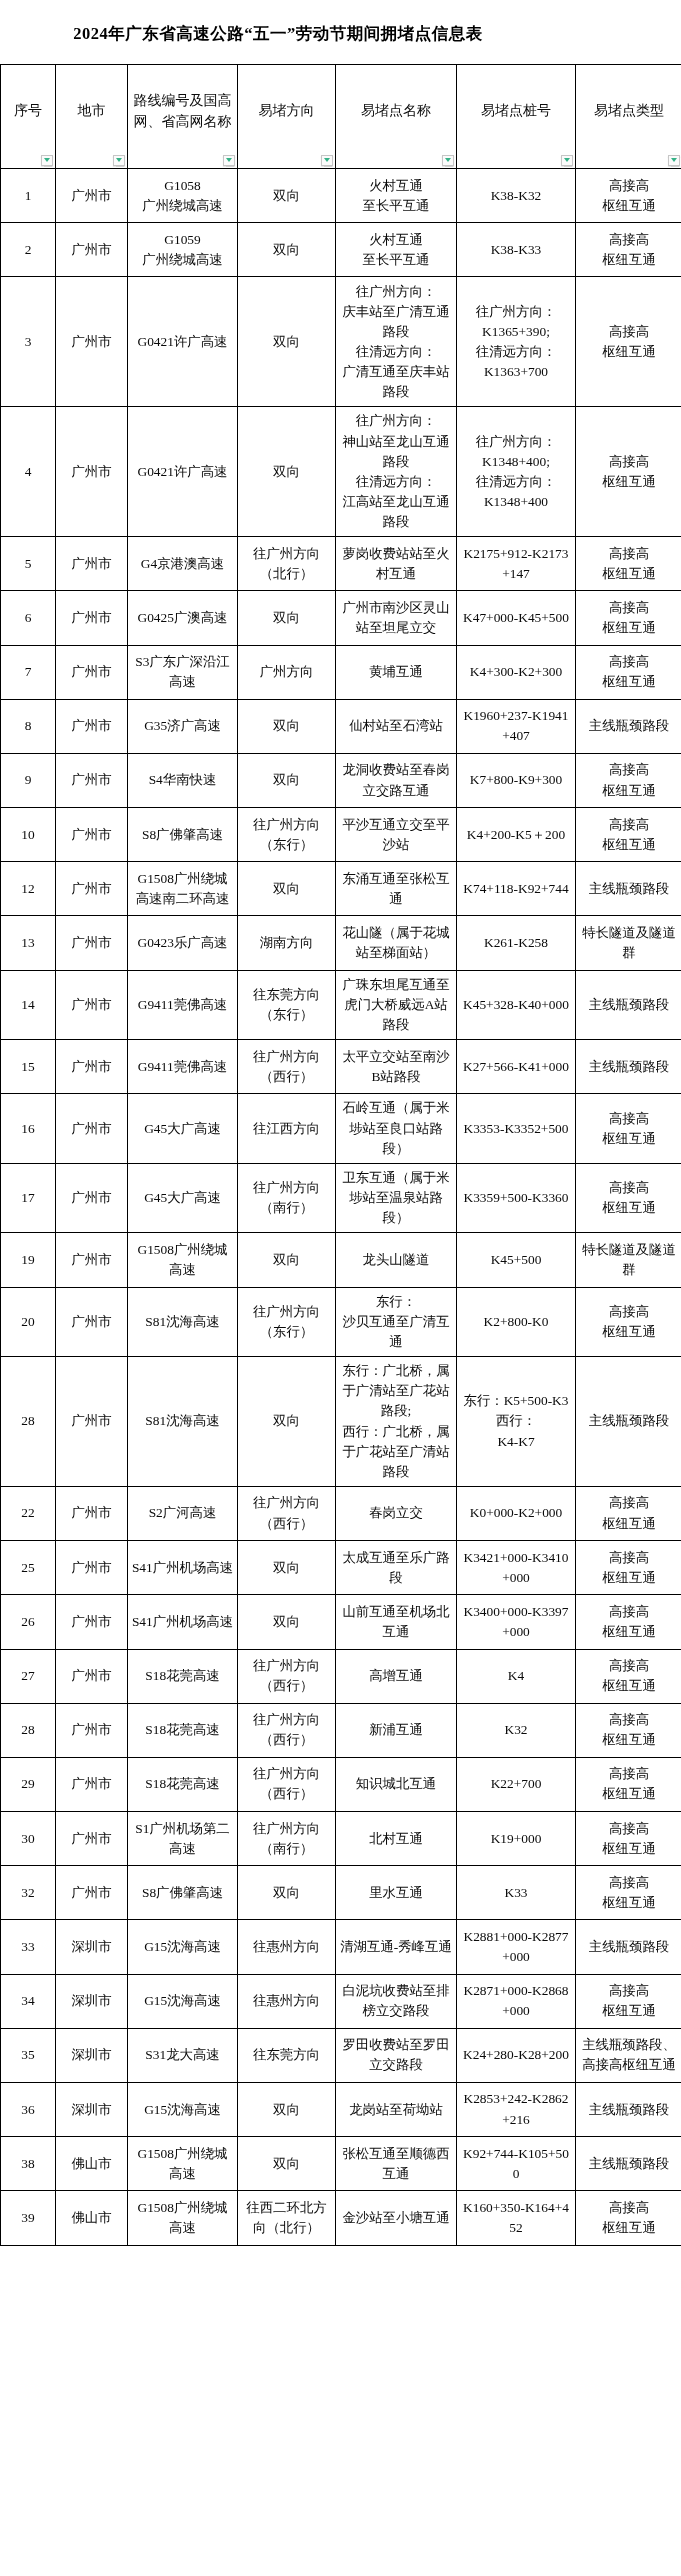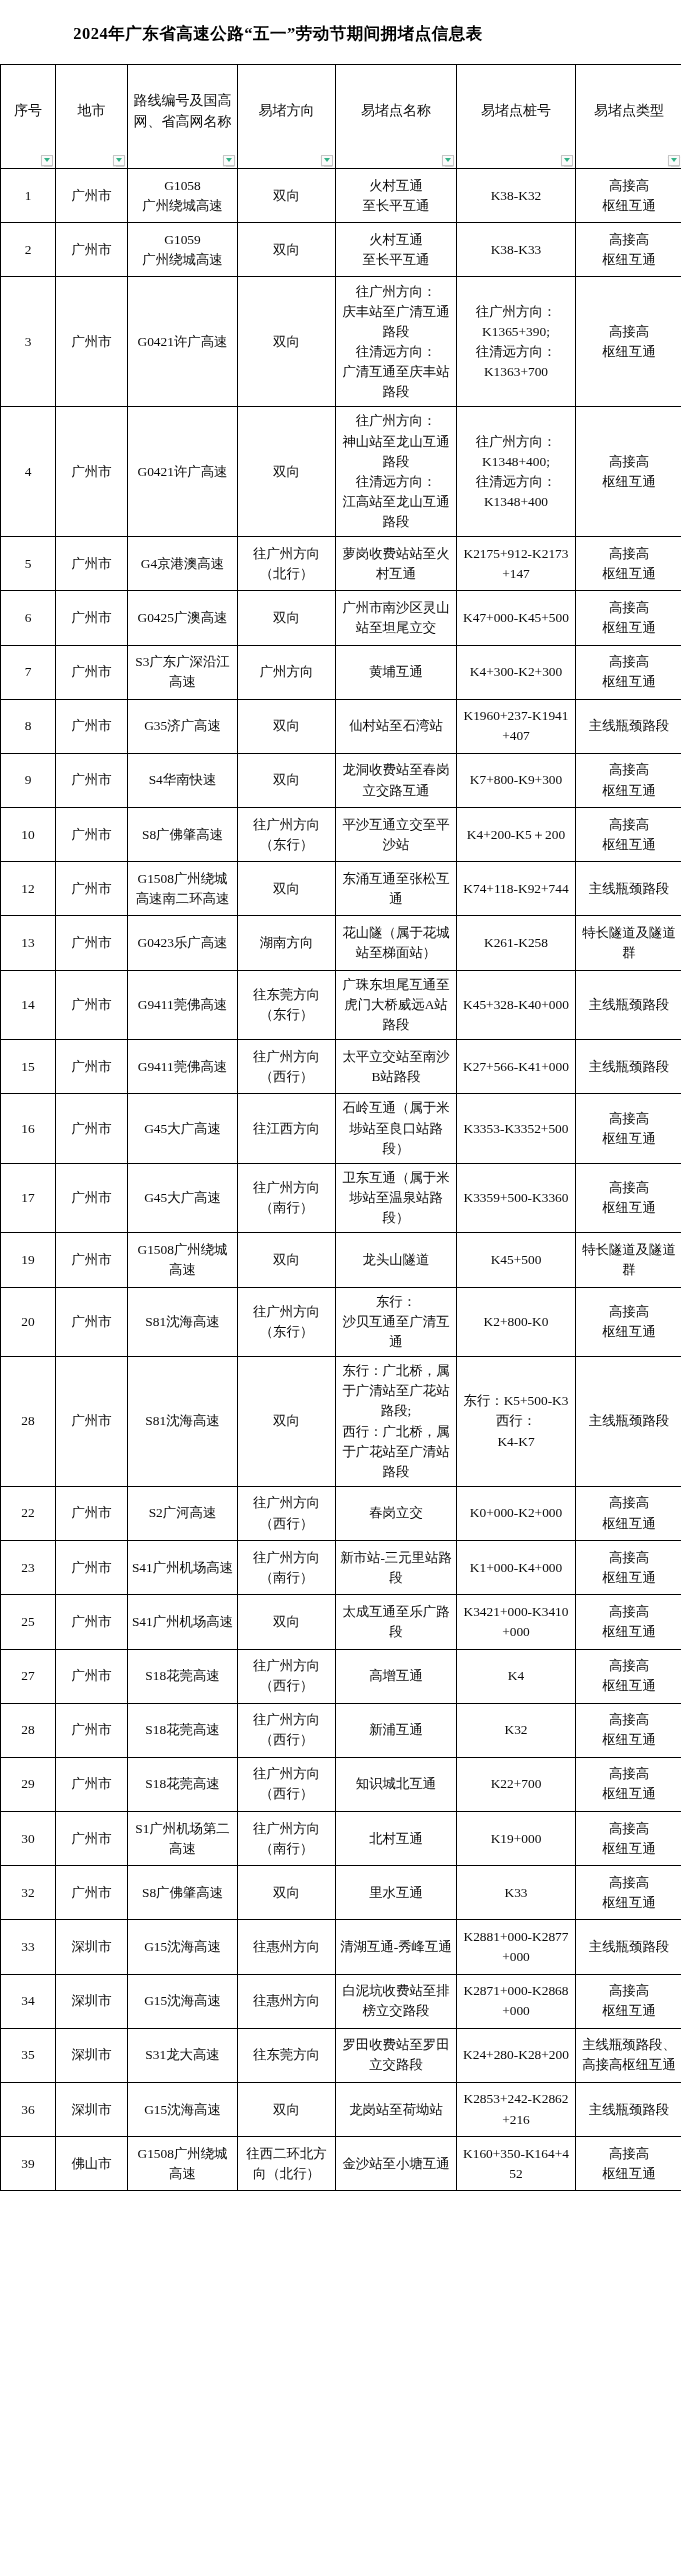--- a/index.html
+++ b/index.html
@@ -344,43 +344,43 @@
     <td>22</td>
     <td>广州市</td>
     <td>S2广河高速</td>
     <td>往广州方向（西行）</td>
     <td>春岗立交</td>
     <td>K0+000-K2+000</td>
     <td>高接高
 枢纽互通</td>
   </tr>
 
-  <tr>
-    <td>23</td>
-    <td>广州市</td>
-    <td>S41广州机场高速</td>
-    <td>往广州方向（南行）</td>
-    <td>新市站-三元里站路段</td>
-    <td>K1+000-K4+000</td>
-    <td>高接高
-枢纽互通</td>
-  </tr>
 
 
   <tr>
     <td>25</td>
     <td>广州市</td>
     <td>S41广州机场高速</td>
     <td>双向</td>
     <td>太成互通至乐广路段</td>
     <td>K3421+000-K3410+000</td>
     <td>高接高
 枢纽互通</td>
   </tr>
 
+  <tr>
+    <td>26</td>
+    <td>广州市</td>
+    <td>S41广州机场高速</td>
+    <td>双向</td>
+    <td>山前互通至机场北互通</td>
+    <td>K3400+000-K3397+000</td>
+    <td>高接高
+枢纽互通</td>
+  </tr>
 
   <tr>
     <td>27</td>
     <td>广州市</td>
     <td>S18花莞高速</td>
     <td>往广州方向（西行）</td>
     <td>高增互通</td>
     <td>K4</td>
     <td>高接高
 枢纽互通</td>
@@ -466,20 +466,29 @@
     <td>36</td>
     <td>深圳市</td>
     <td>G15沈海高速</td>
     <td>双向</td>
     <td>龙岗站至荷坳站</td>
     <td>K2853+242-K2862+216</td>
     <td>主线瓶颈路段</td>
   </tr>
 
 
+  <tr>
+    <td>38</td>
+    <td>佛山市</td>
+    <td>G1508广州绕城高速</td>
+    <td>双向</td>
+    <td>张松互通至顺德西互通</td>
+    <td>K92+744-K105+500</td>
+    <td>主线瓶颈路段</td>
+  </tr>
 
   <tr>
     <td>39</td>
     <td>佛山市</td>
     <td>G1508广州绕城高速</td>
     <td>往西二环北方向（北行）</td>
     <td>金沙站至小塘互通</td>
     <td>K160+350-K164+452</td>
     <td>高接高
 枢纽互通</td>

